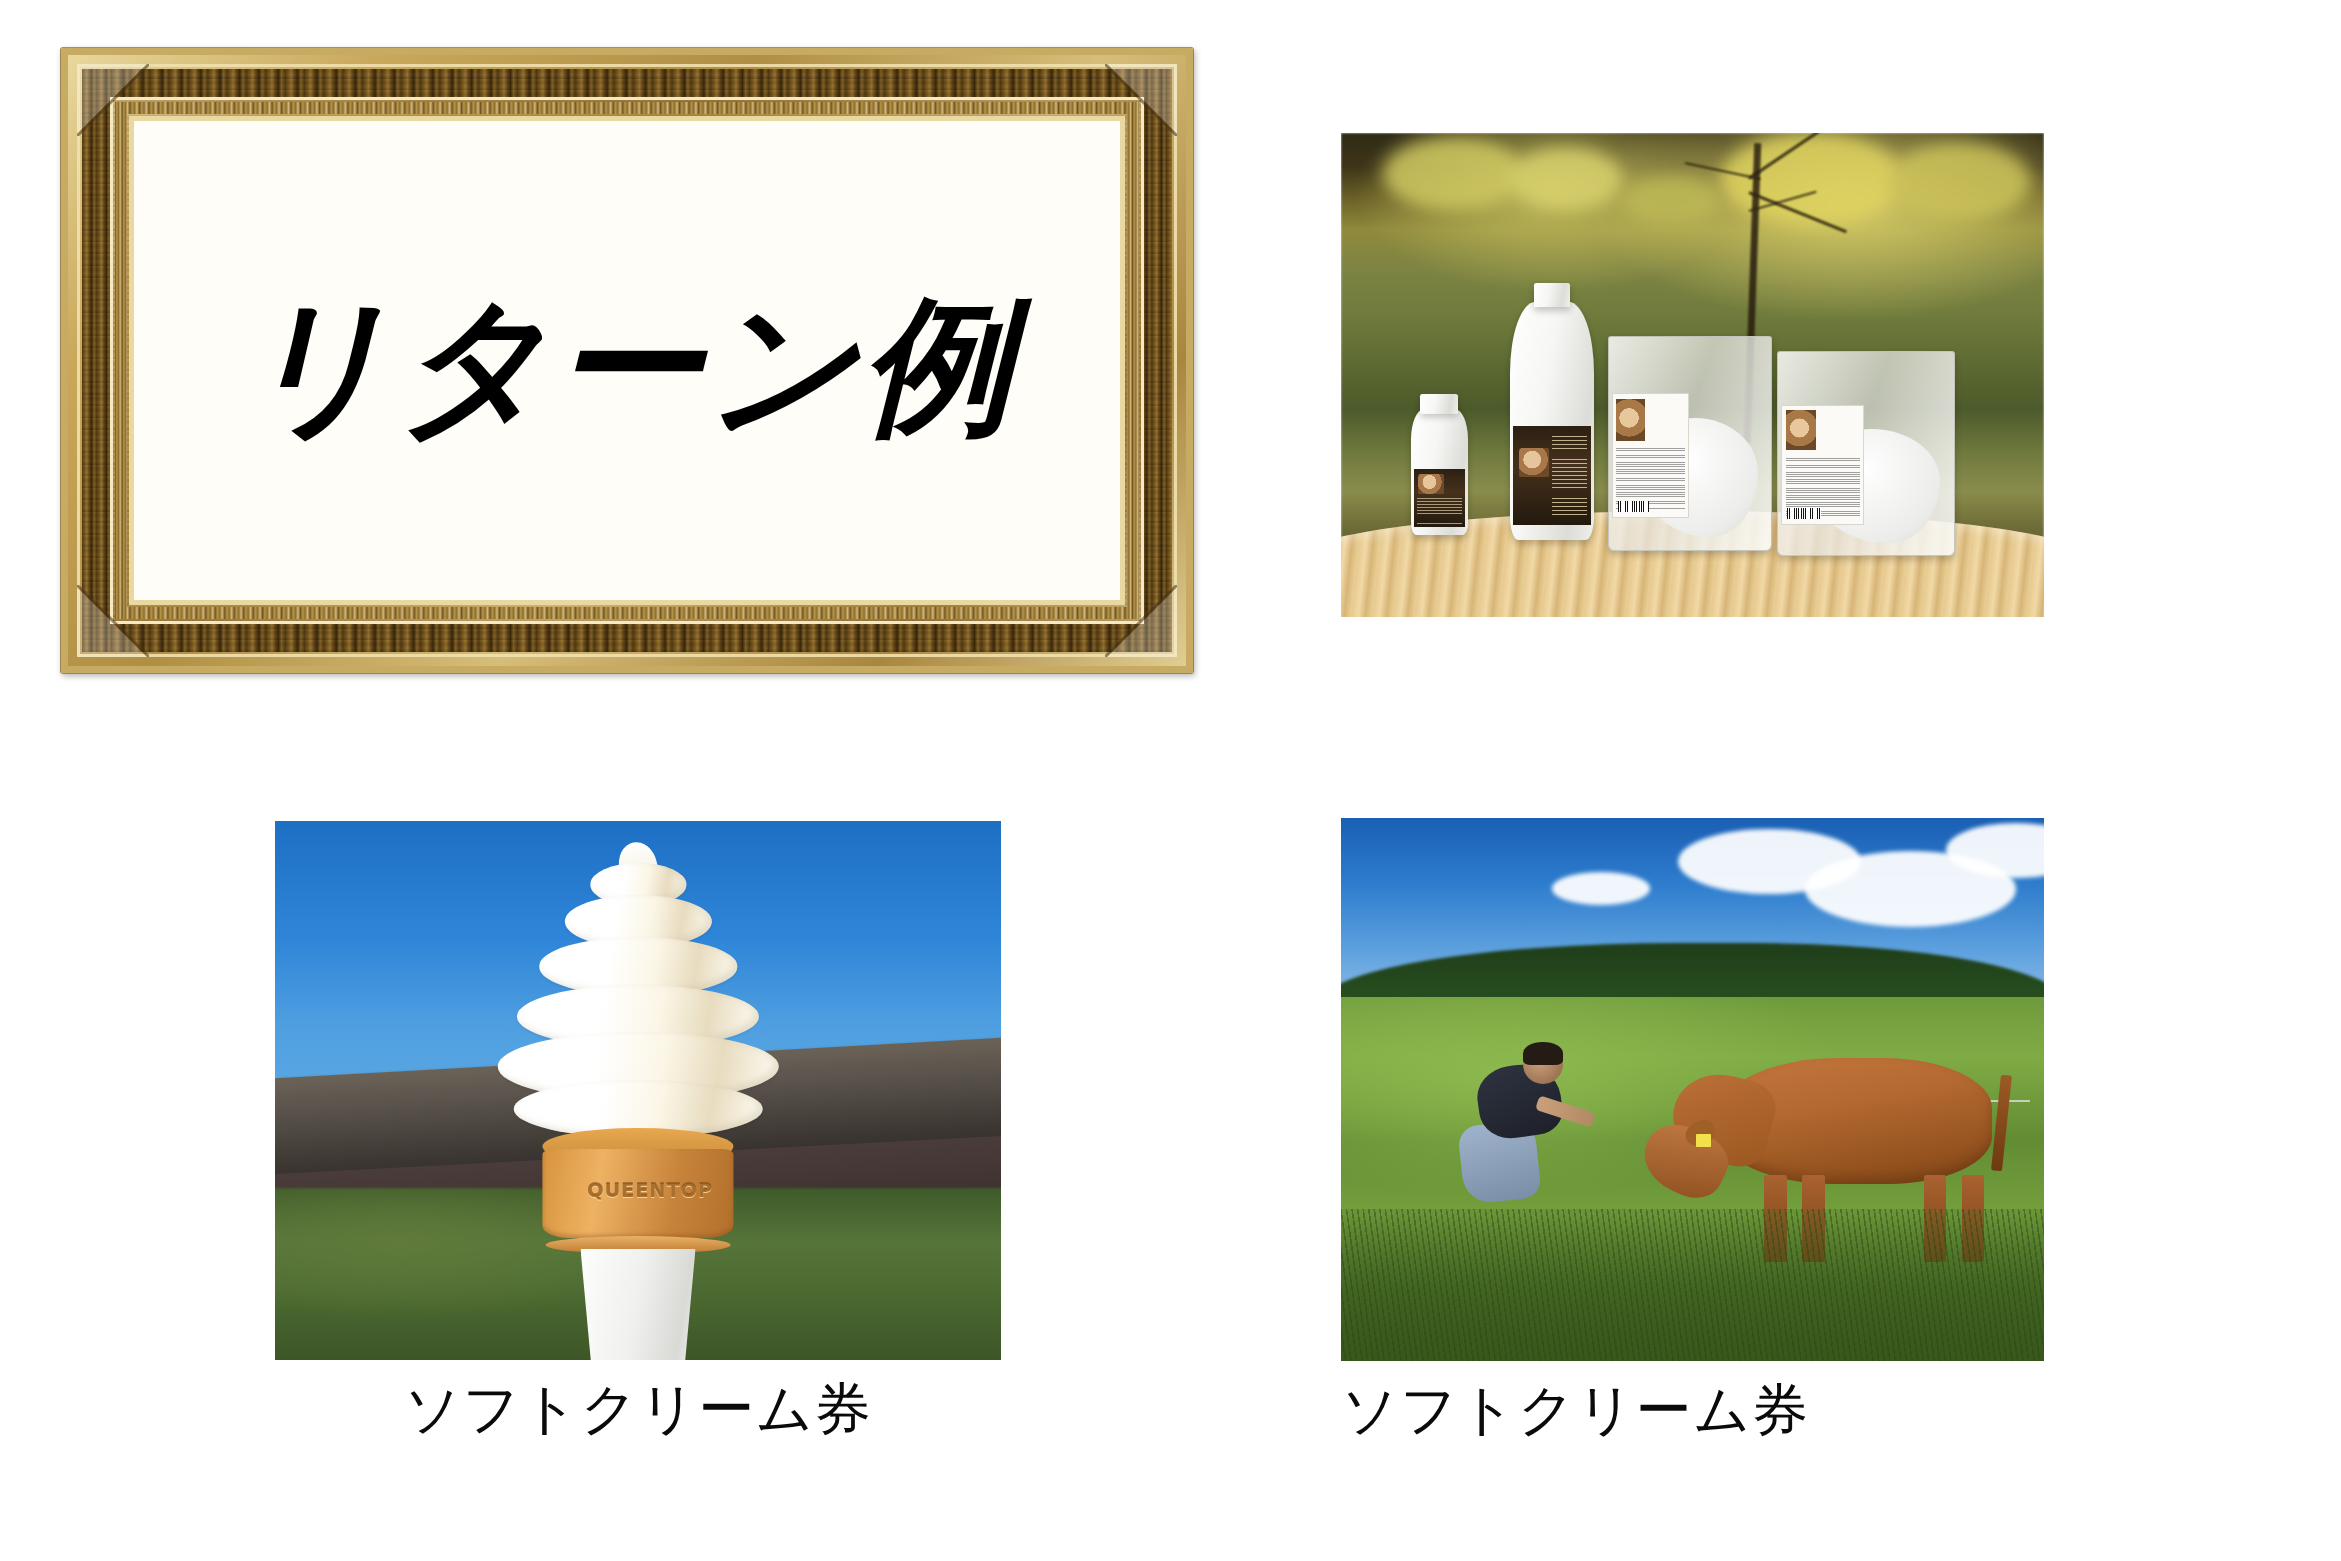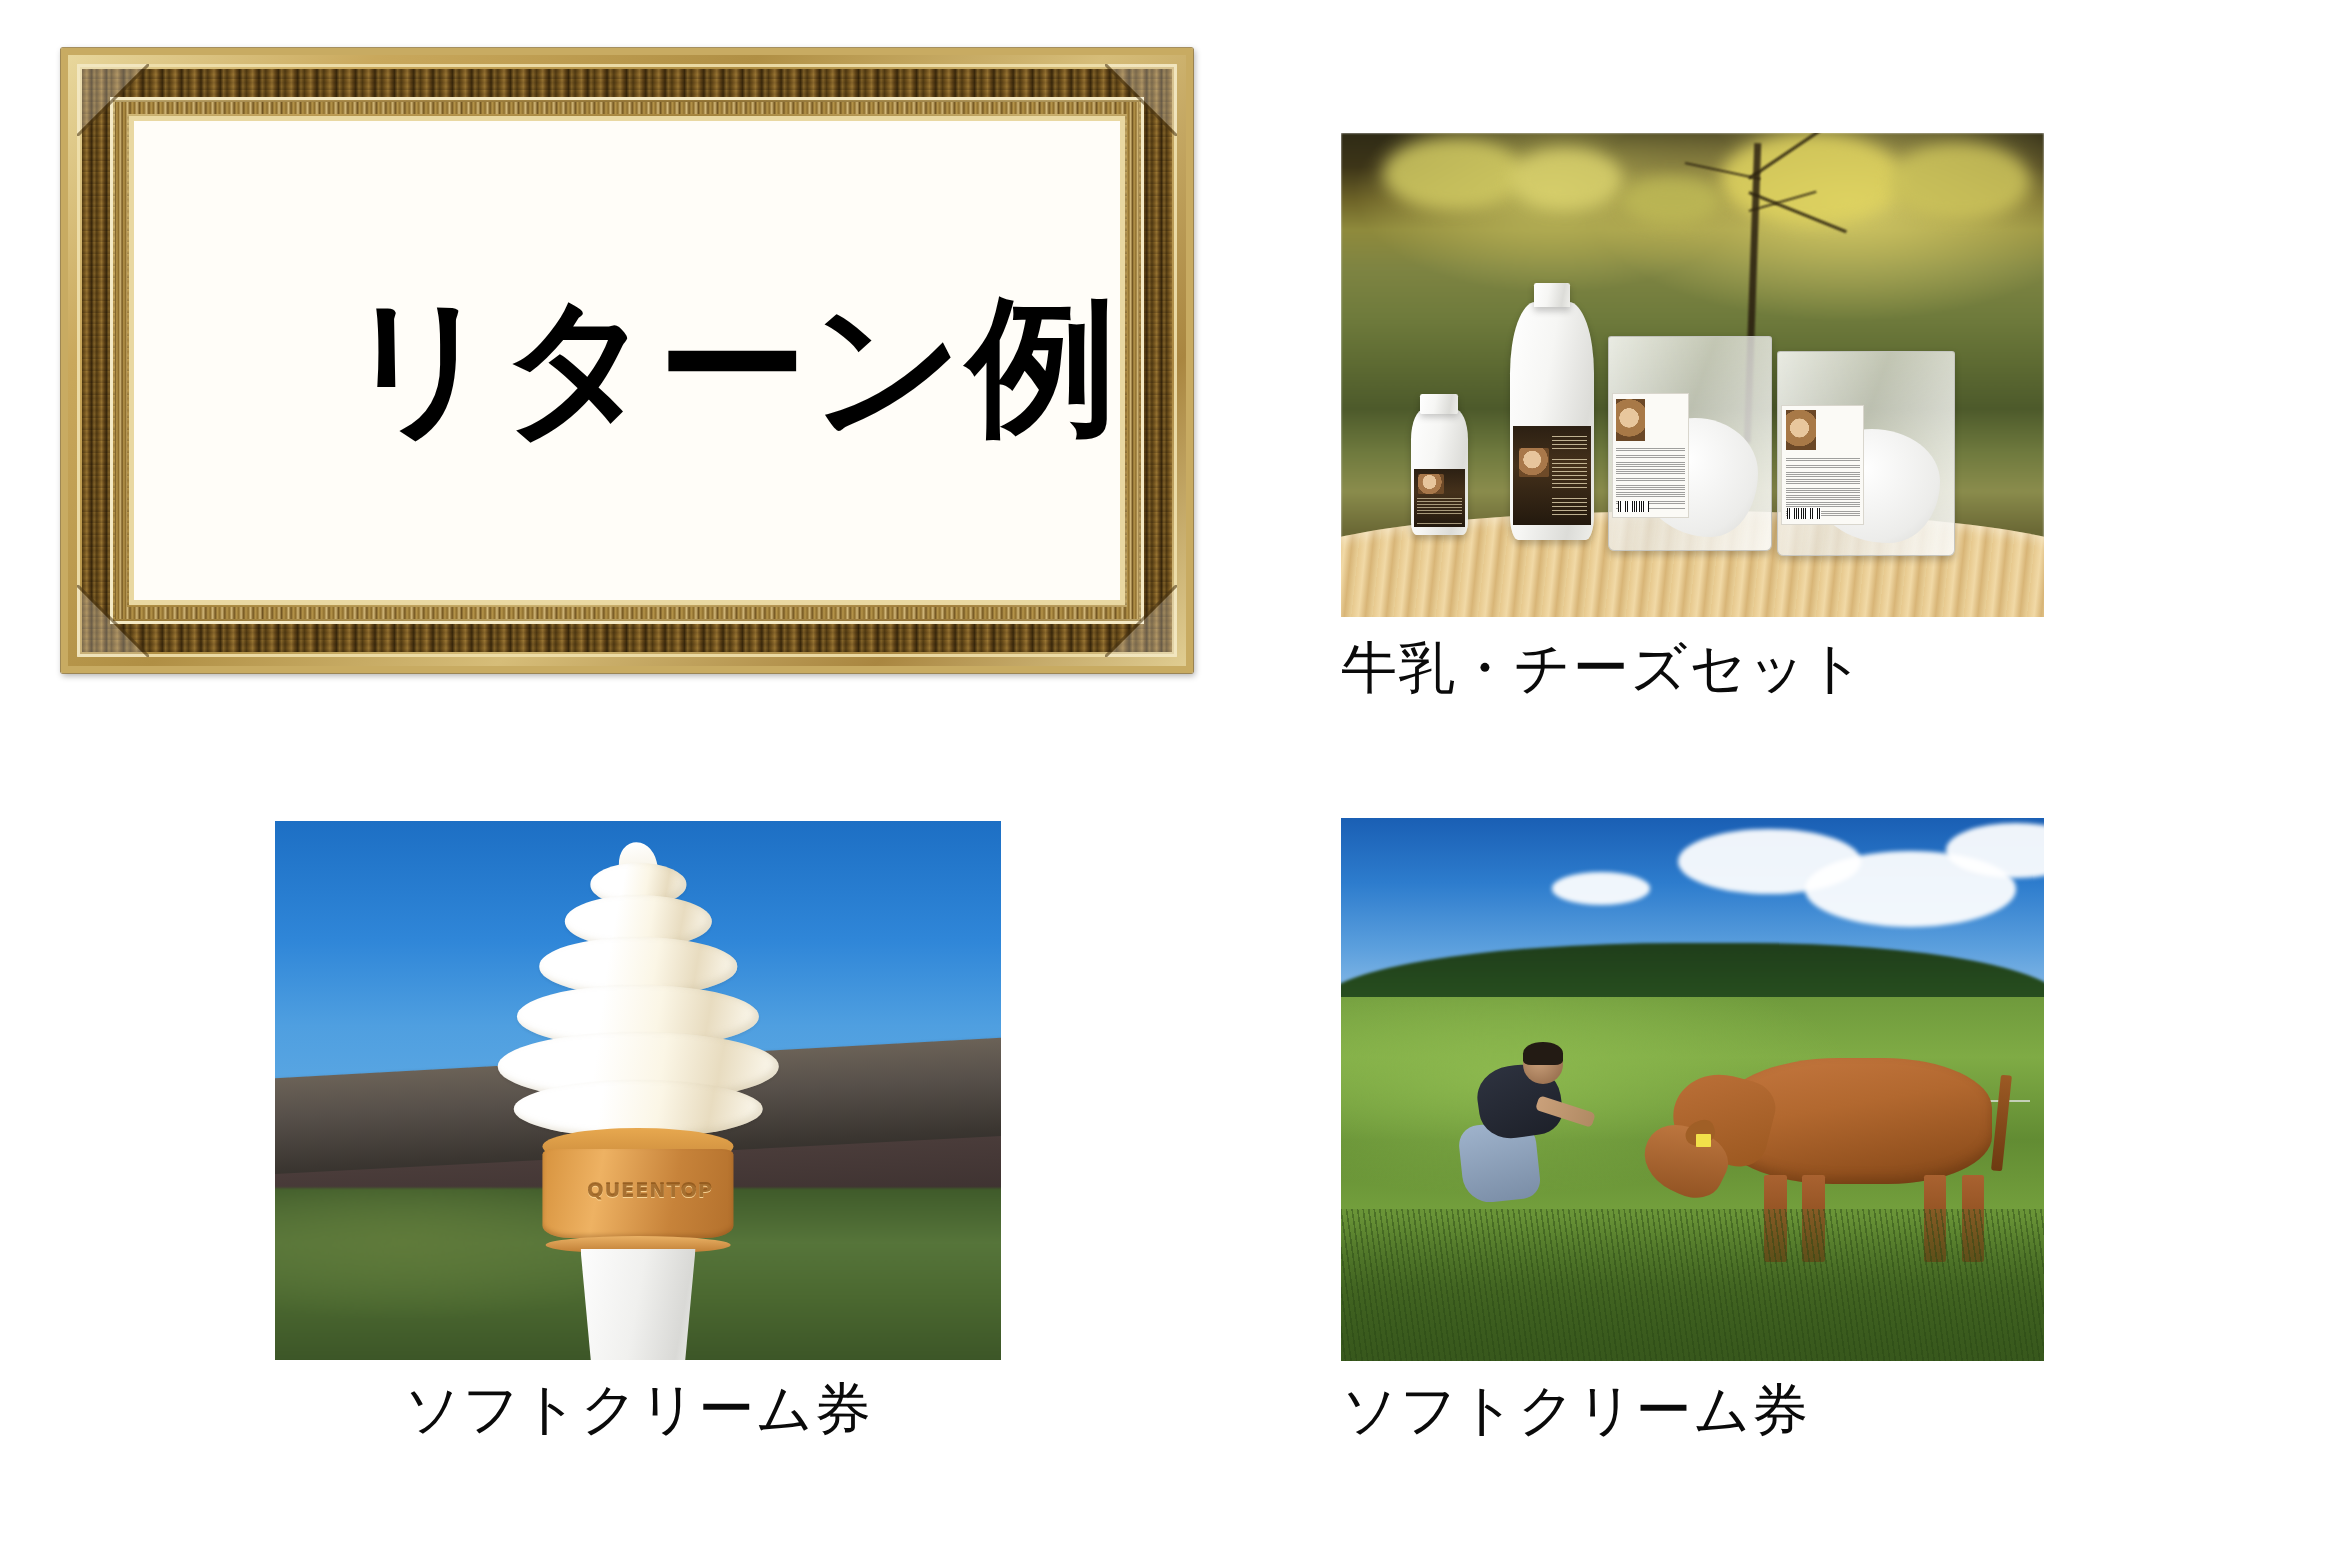--- a/index.html
+++ b/index.html
@@ -98,22 +98,23 @@
     background: linear-gradient(45deg, rgba(255,255,255,.25) 0 48%, rgba(70,50,18,.55) 49% 51%, rgba(0,0,0,0) 52%); }
   .mitre.br { right:9.4px; bottom:9.4px;
     background: linear-gradient(315deg, rgba(255,255,255,.25) 0 48%, rgba(70,50,18,.55) 49% 51%, rgba(0,0,0,0) 52%); }
 
   .frame-canvas {
     position: absolute;
     left: 66px; top: 66px; right: 66px; bottom: 66px;
     background: #fffdf8;
     display: flex;
     align-items: center;
-    justify-content: flex-end;
-    overflow: hidden;
+    justify-content: center;
+    overflow: hidden;
+    font-style: italic;
   }
   .frame-title {
     font-family: "DejaVu Sans", "Liberation Sans", sans-serif;
     font-weight: 700;
     font-size: 150px;
     letter-spacing: 3.1px;
     color: #000000;
     line-height: 1;
     white-space: nowrap;
     transform: translateY(4.7px);
@@ -502,21 +503,20 @@
       <div class="pouch" style="left:62%; top:45%; width:25%; height:42%;">
         <div class="pouch-cheese"></div>
         <div class="pouch-label">
           <div class="pl-cow"></div>
           <div class="pl-title"></div>
           <div class="pl-lines"></div>
           <div class="barcode"></div>
         </div>
       </div>
     </div>
-    <div class="caption">牛乳・チーズセット</div>
   </div>
 
   <div class="card" id="card-soft">
     <div class="photo">
       <div class="ph-soft-sky"></div>
       <div class="ph-soft-roof"></div>
       <div class="ph-soft-wall"></div>
       <div class="ph-soft-grass"></div>
 
       <div class="cone-wrap">

